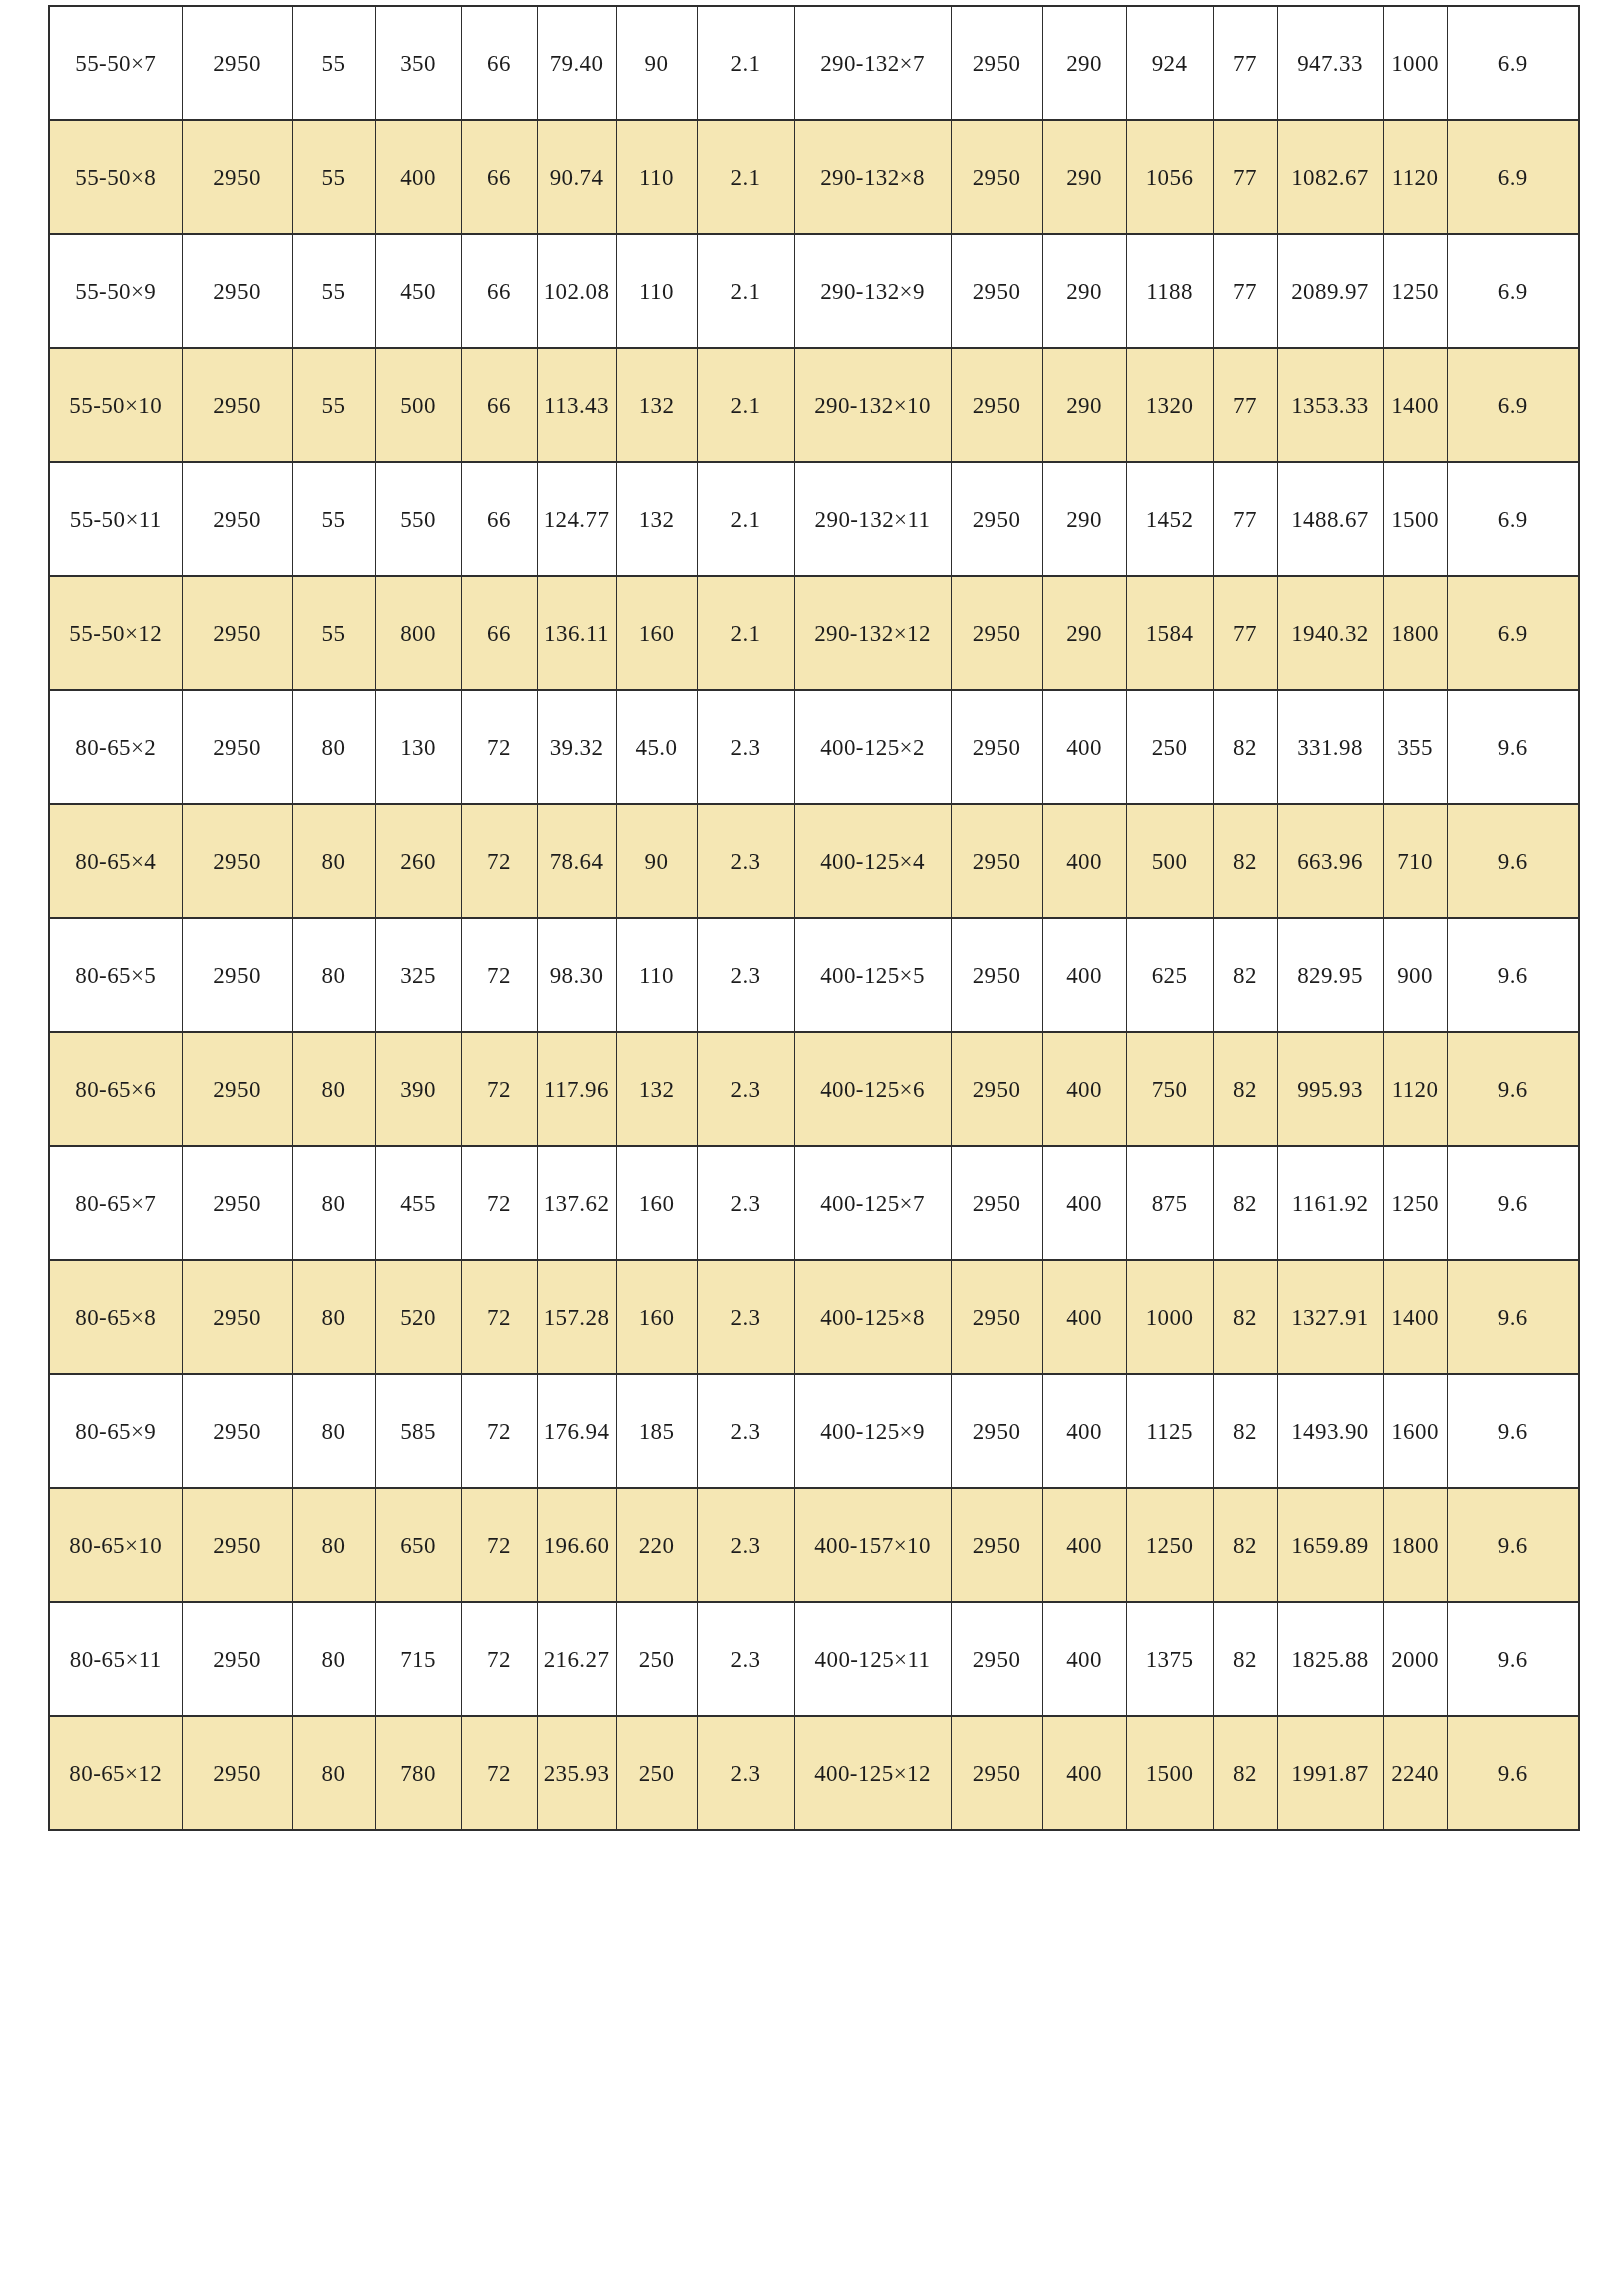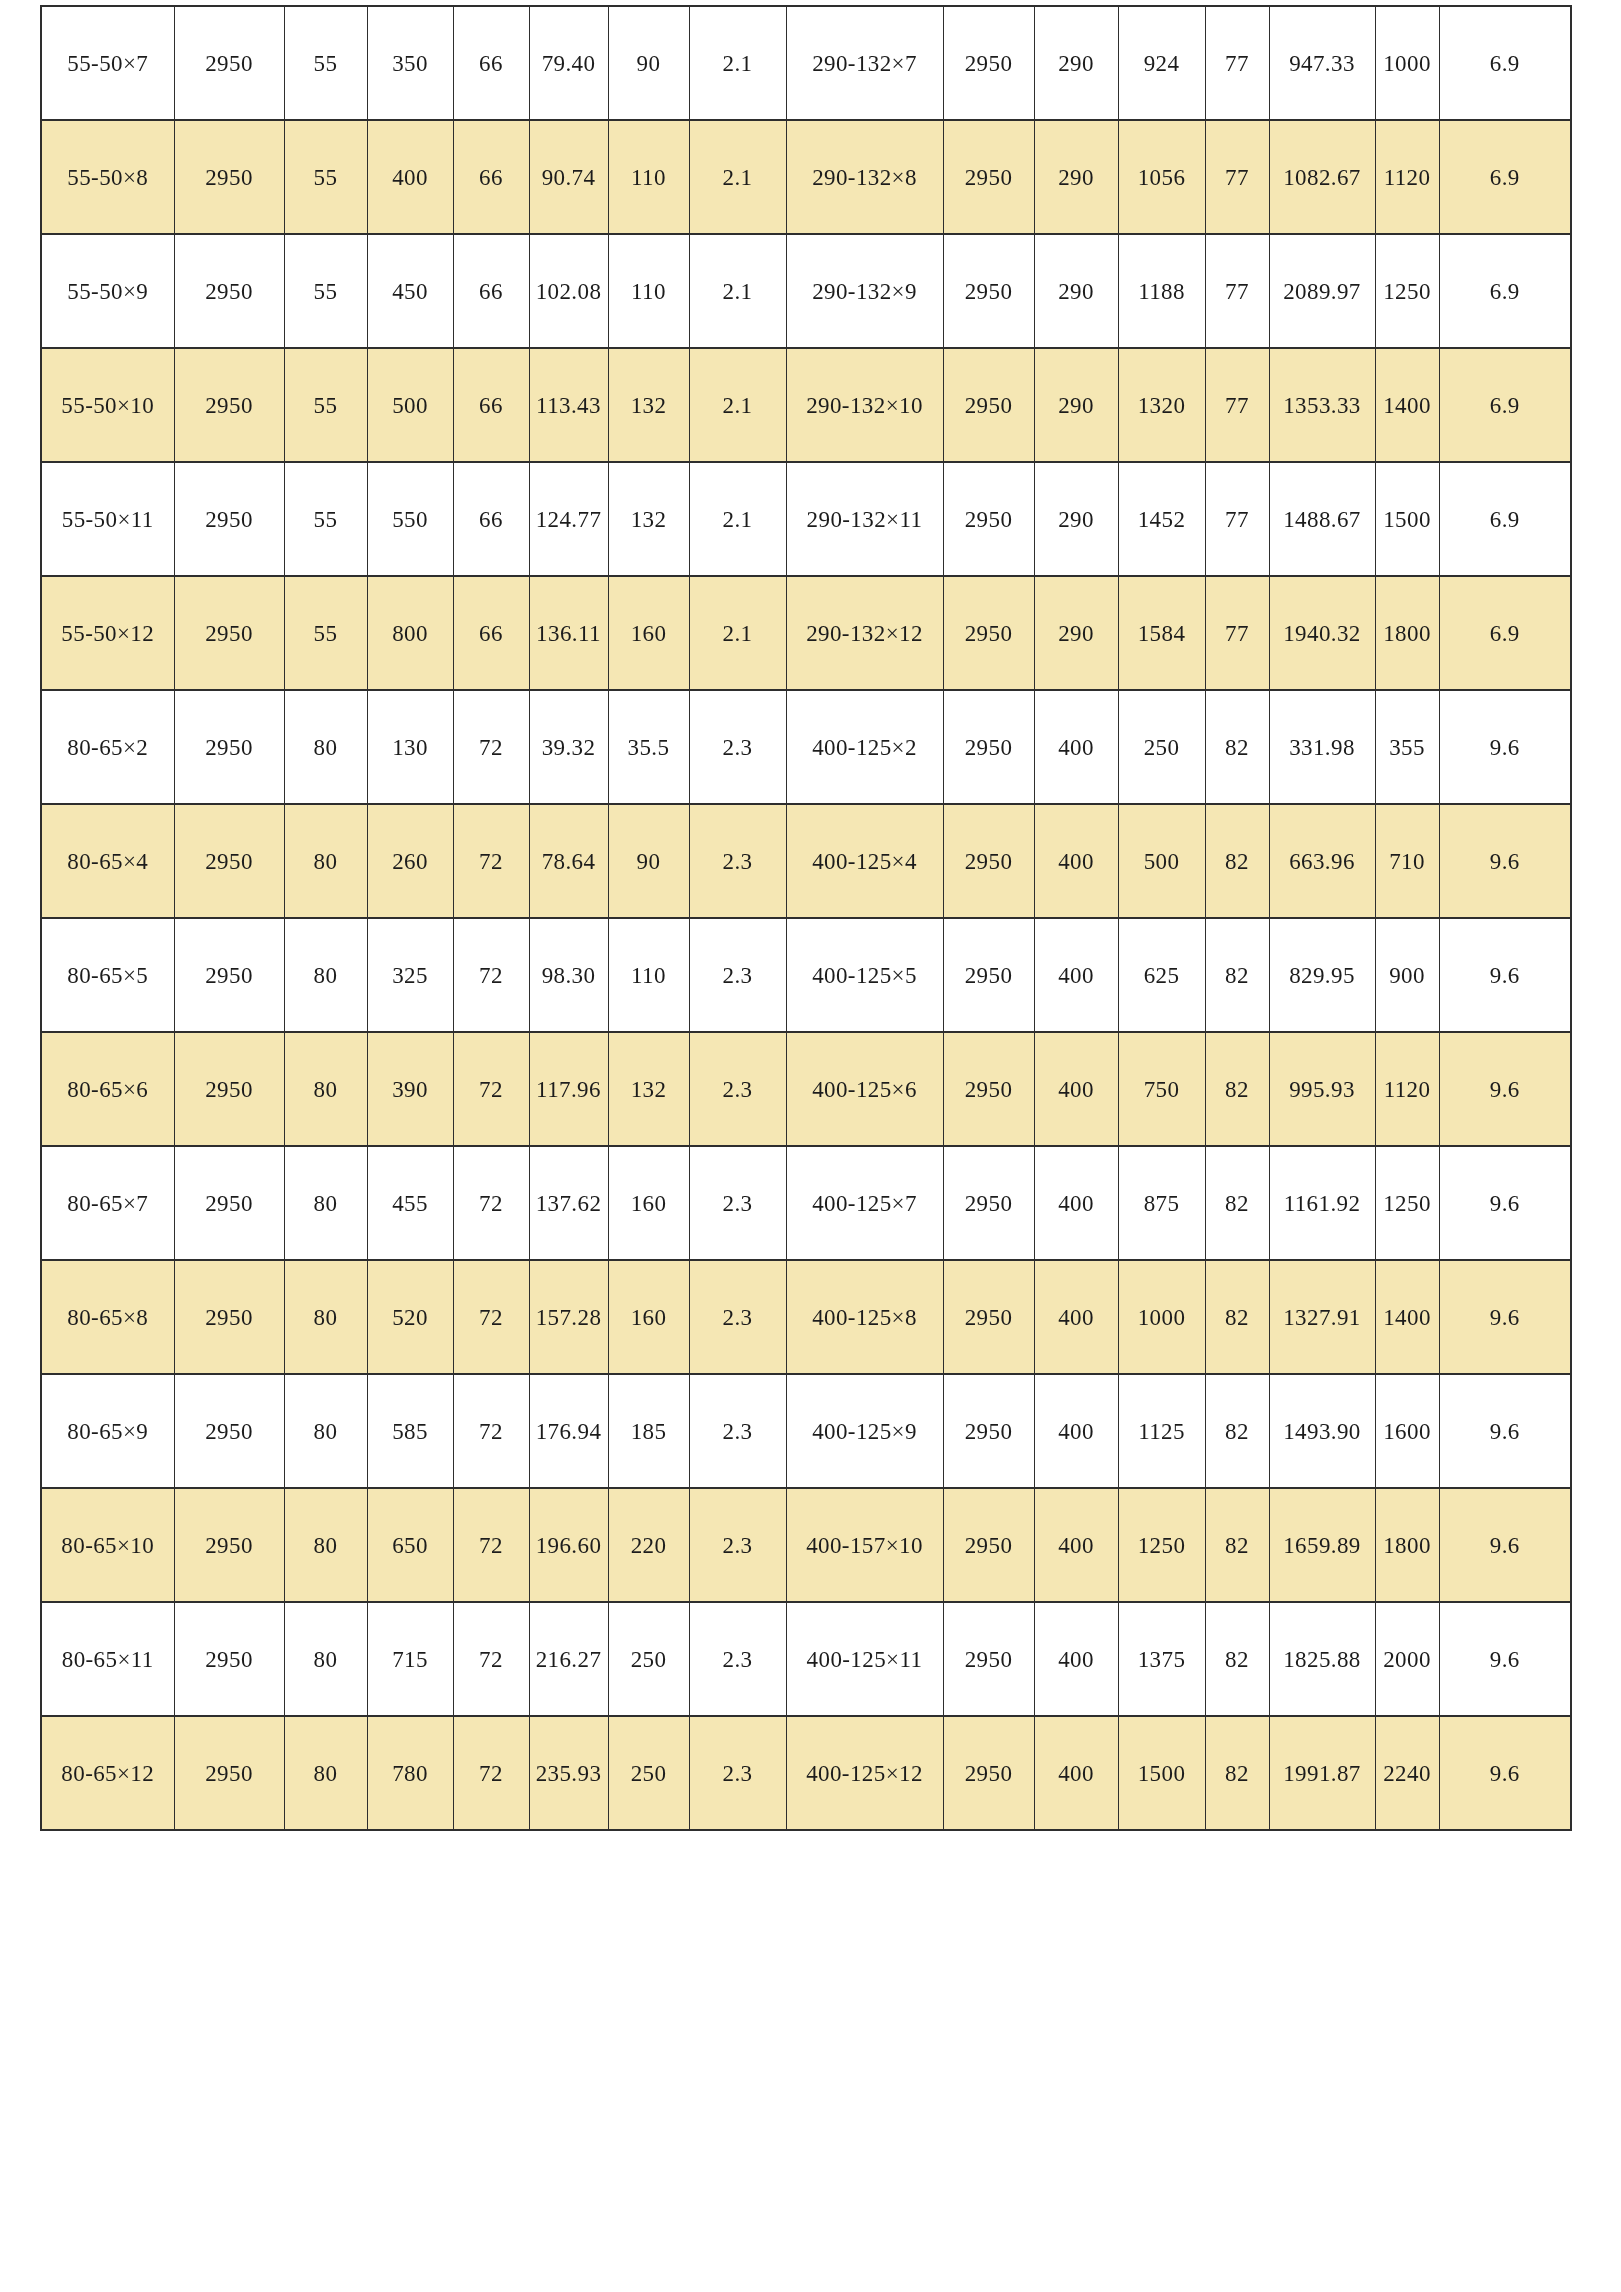--- a/index.html
+++ b/index.html
@@ -10,21 +10,21 @@
   }
   *{margin:0;padding:0;box-sizing:border-box;}
   html,body{background:var(--bg);}
   body{
     width:1621px;height:2293px;position:relative;
     font-family:"Liberation Serif","DejaVu Serif",serif;
     color:var(--text);
   }
   .page{position:absolute;inset:0;background:var(--bg);}
   table.spec-table{
-    position:absolute;left:40px;top:5.4px;
+    position:absolute;left:48px;top:5.4px;
     border-collapse:collapse;table-layout:fixed;
     width:1529px;
     border:2.7px solid var(--grid);
     font-family:Liberation Serif, serif;
   }
   table.spec-table td{
     border-left:1.8px solid var(--grid);
     border-right:1.8px solid var(--grid);
     border-top:2.7px solid var(--grid);
     border-bottom:2.7px solid var(--grid);
@@ -169,21 +169,21 @@
           <td>1800</td>
           <td>6.9</td>
         </tr>
         <tr>
           <td>80-65×2</td>
           <td>2950</td>
           <td>80</td>
           <td>130</td>
           <td>72</td>
           <td>39.32</td>
-          <td>35.5</td>
+          <td>45.0</td>
           <td>2.3</td>
           <td>400-125×2</td>
           <td>2950</td>
           <td>400</td>
           <td>250</td>
           <td>82</td>
           <td>331.98</td>
           <td>355</td>
           <td>9.6</td>
         </tr>

